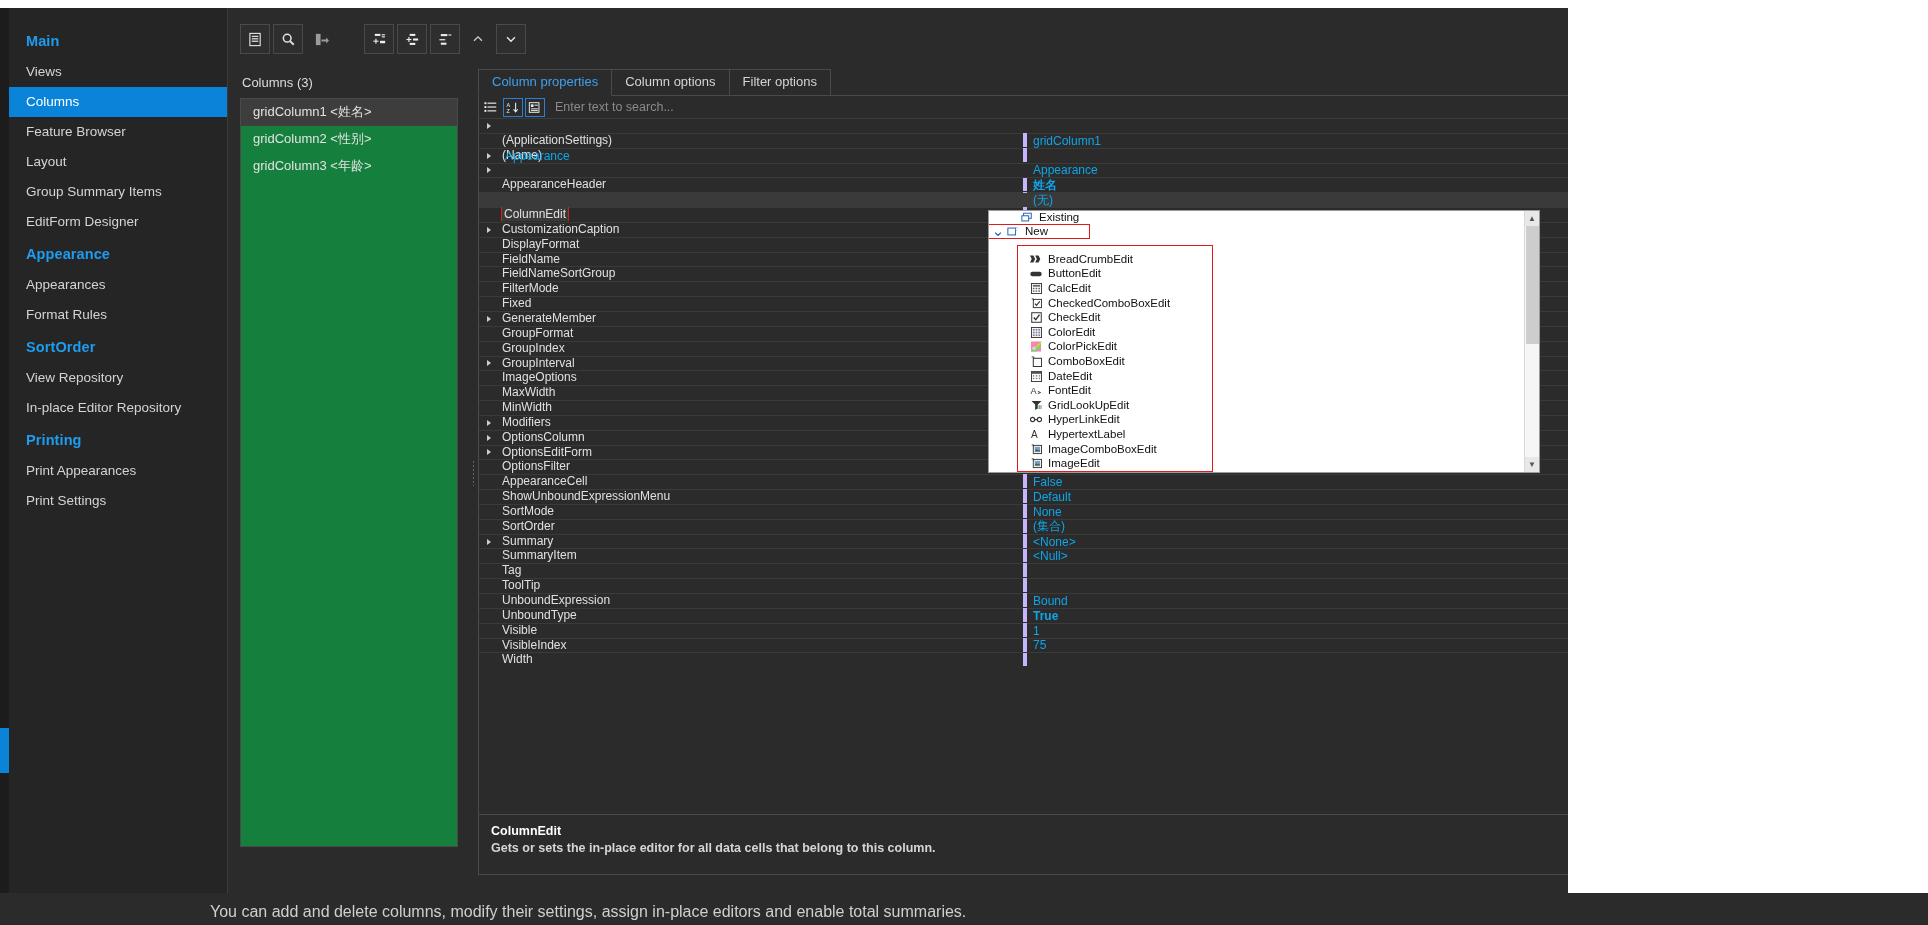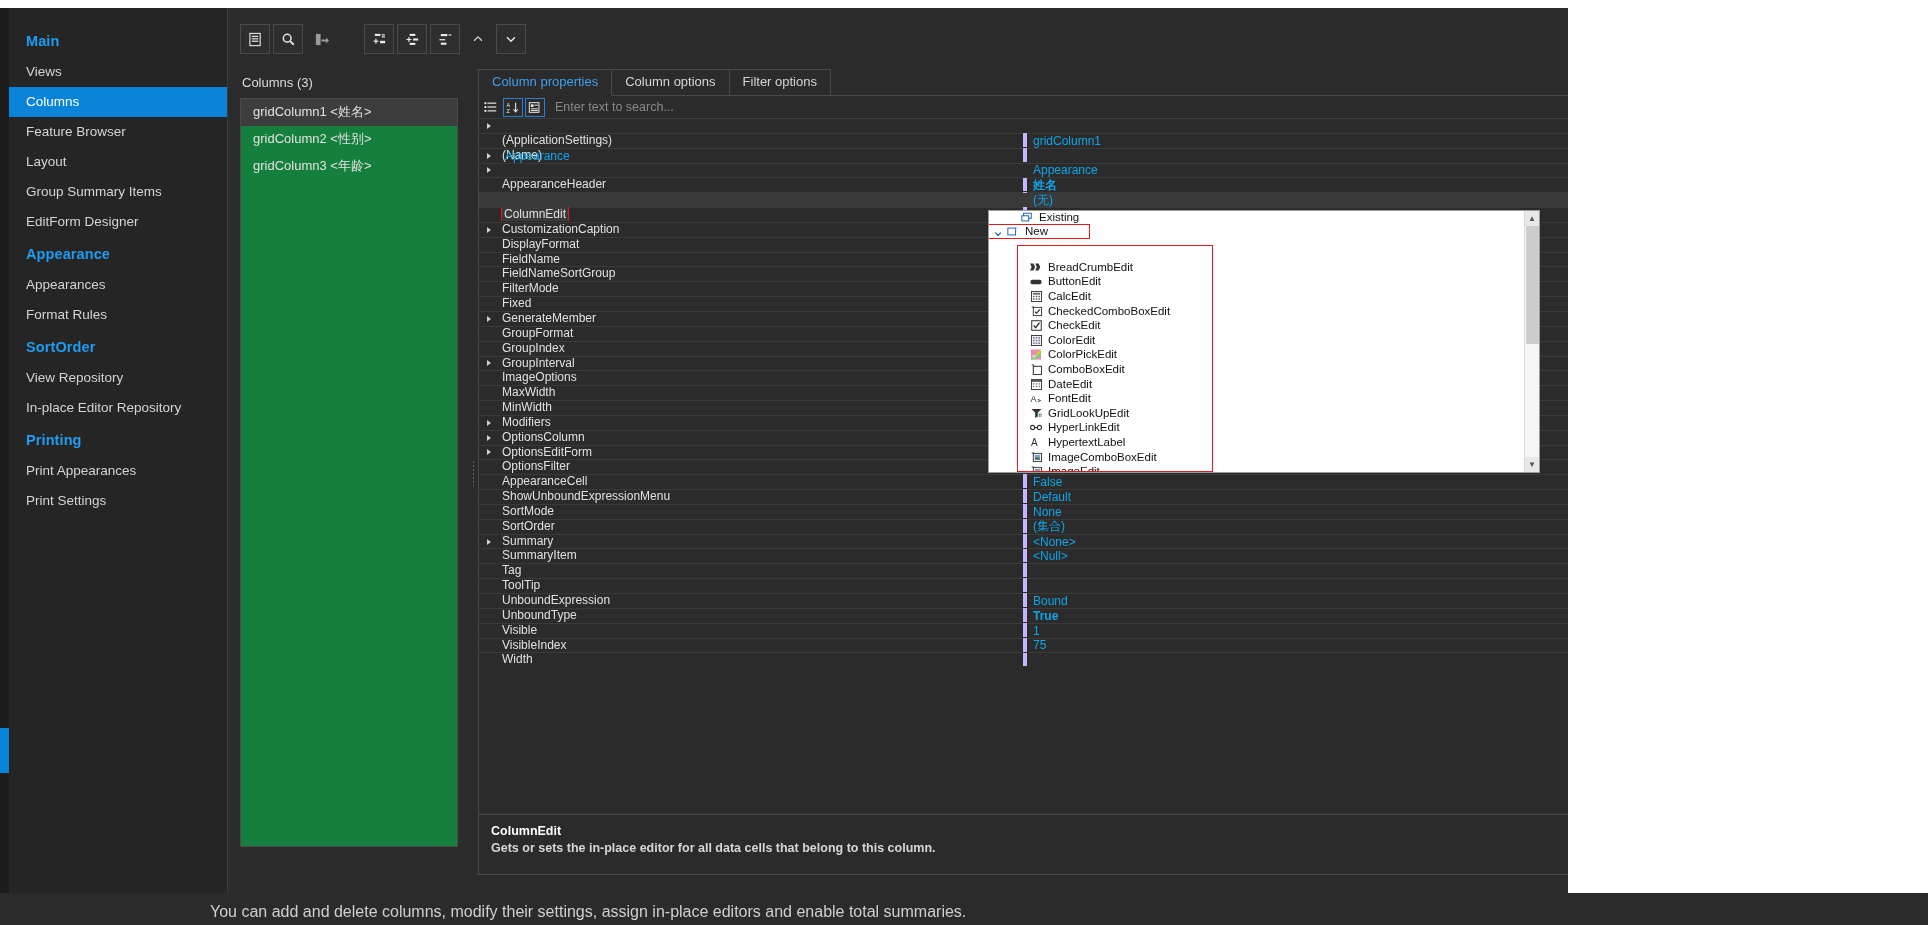--- a/index.html
+++ b/index.html
@@ -336,21 +336,21 @@
   .dd-sublist {
     position: absolute;
     left: 28px;
     top: 34px;
     right: 0;
     bottom: 0;
     border: 1.6px solid #e01b1b;
     border-right-width: 1.6px;
     width: 196px;
     overflow: hidden;
-    padding-top: 14px;
+    padding-top: 6px;
   }
   .dd-sub-row {
     display: flex; align-items: center;
     height: 14.6px;
     font-size: 11.5px;
     color: #111111;
     padding-left: 10px;
     cursor: pointer;
     white-space: nowrap;
   }

